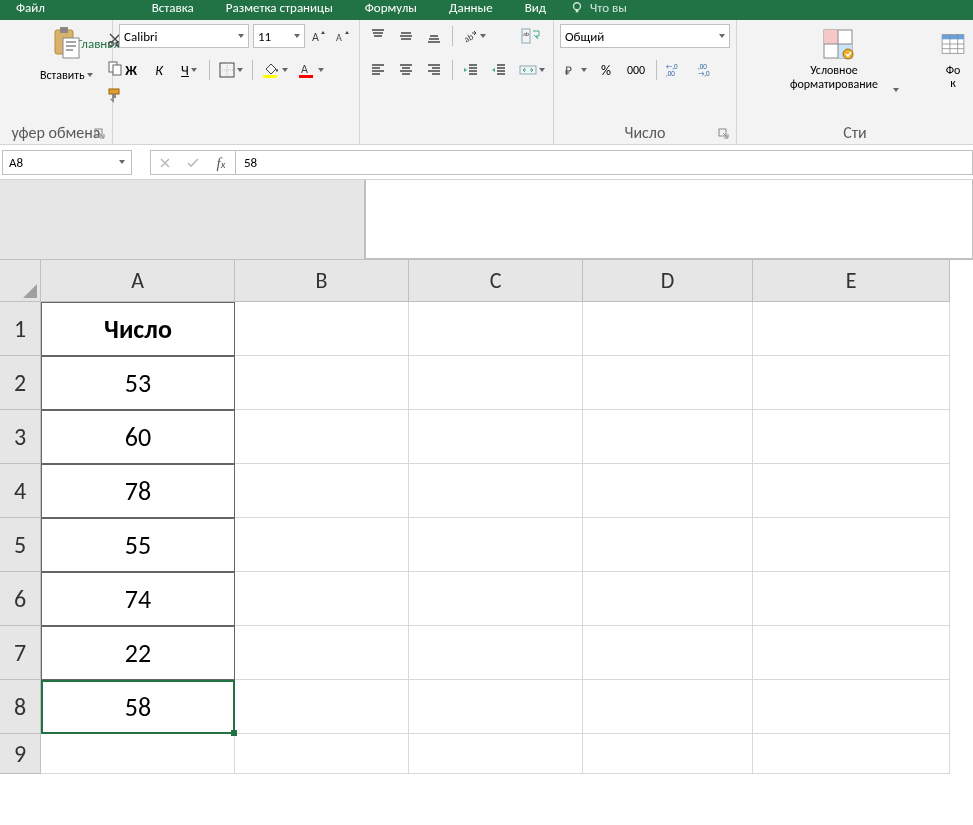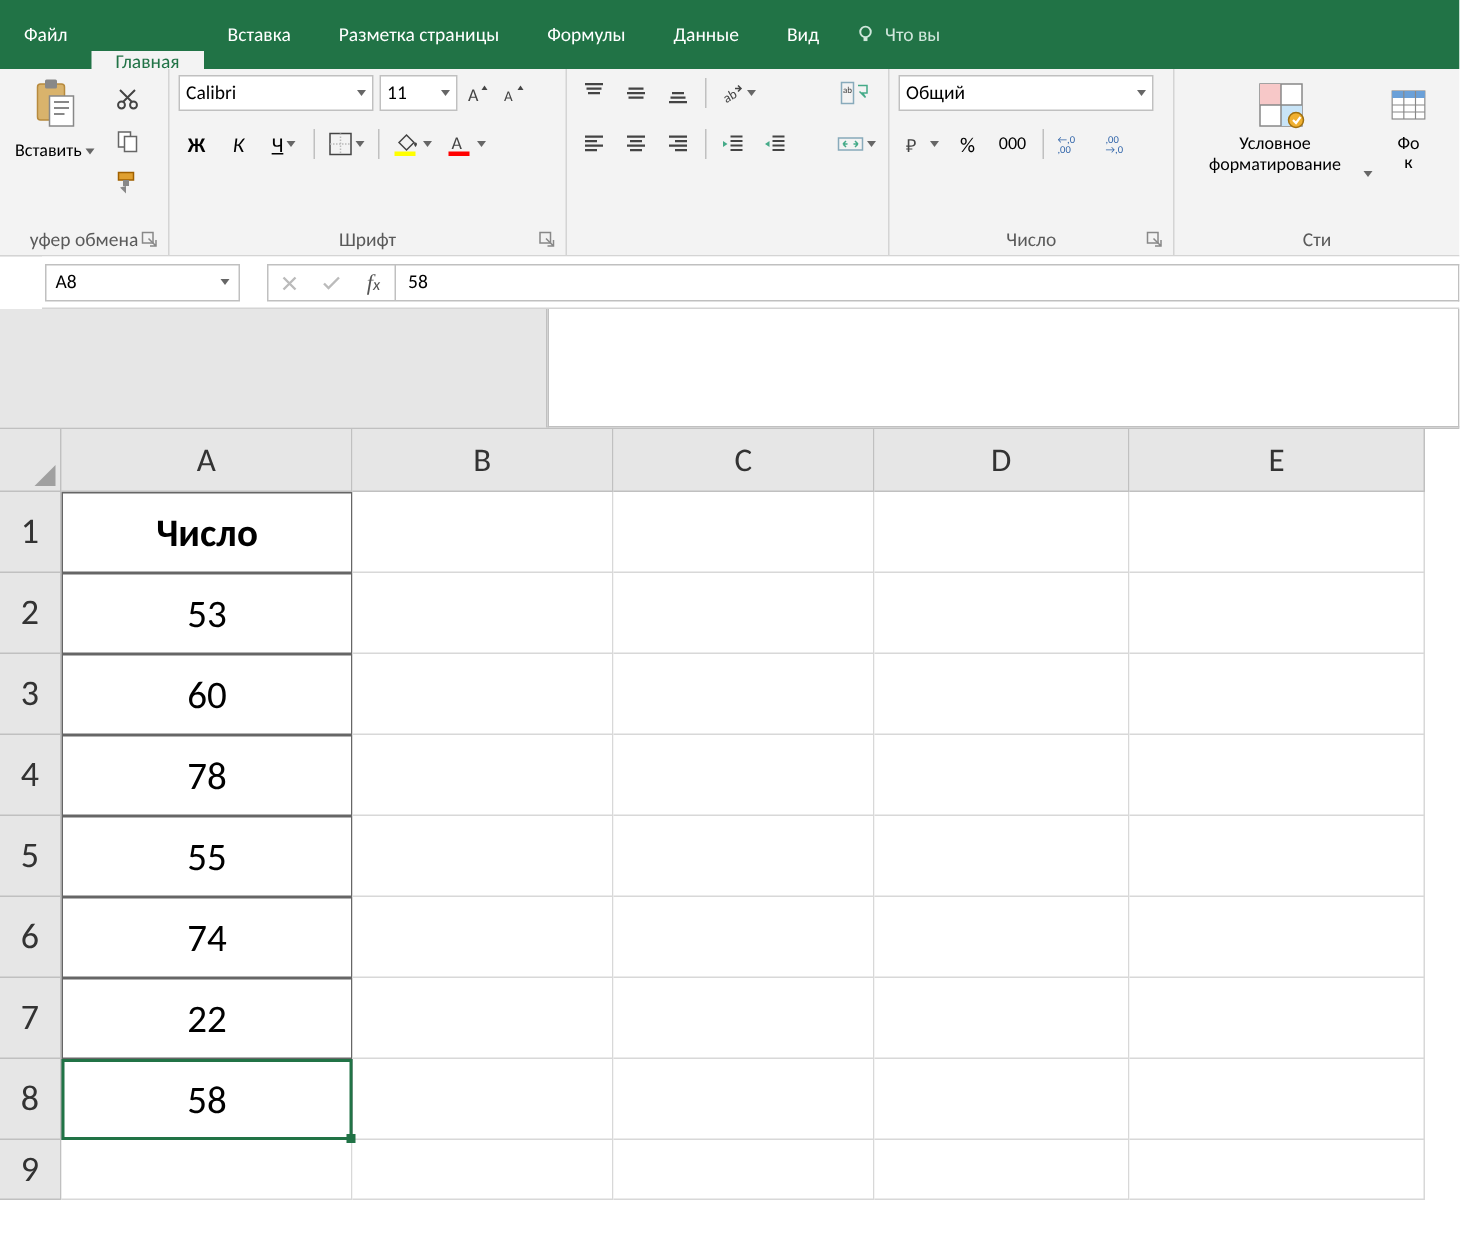--- a/index.html
+++ b/index.html
@@ -1,35 +1,35 @@
 <!DOCTYPE html>
 <html><head>
 <meta charset="utf-8">
 <style>
   *{box-sizing:border-box;margin:0;padding:0;font-family:"Segoe UI",Calibri,Arial,sans-serif;}
   body{width:973px;height:825px;overflow:hidden;background:#fff;font-size:13px;}
-  .menubar{background:#217346;height:46px;display:flex;align-items:center;}
+  .menubar{background:#217346;height:20px;display:flex;align-items:flex-start;}
   .menutab{color:#fff;padding:0 16px;display:flex;align-items:center;font-size:13px;cursor:pointer;}
   .menutab.active{background:#f3f3f3;color:#217346;margin-top:36px;}
   .tellme{display:flex;align-items:center;color:#d0e7dc;padding:0 8px;gap:6px;}
   .lightbulb{width:14px;height:14px;}
   .ribbon{background:#f3f3f3;height:125px;border-bottom:1px solid #d4d4d4;display:flex;}
   .group{border-right:1px solid #d4d4d4;display:flex;flex-direction:column;padding:4px 6px 2px 6px;}
   .group-body{flex:1;display:flex;gap:6px;align-items:flex-start;}
-  .group-label{display:flex;justify-content:center;align-items:center;gap:4px;font-size:13px;color:#5a5a5a;padding:2px 0 0 0;position:relative;}
+  .group-label{display:flex;justify-content:center;align-items:center;gap:4px;font-size:16px;color:#5a5a5a;padding:2px 0 0 0;position:relative;}
   .launcher{width:12px;height:12px;position:absolute;right:0;bottom:2px;}
   .btn{display:flex;align-items:center;justify-content:center;border:1px solid transparent;border-radius:2px;cursor:pointer;background:transparent;}
   .combo{background:#fff;border:1px solid #c0c0c0;height:24px;display:flex;align-items:center;padding:0 4px;font-size:13px;}
   .combo .caret{margin-left:auto;}
   .stack{display:flex;flex-direction:column;gap:4px;}
   .row{display:flex;gap:4px;align-items:center;}
-  .bigbtn{display:flex;flex-direction:column;align-items:center;justify-content:center;gap:2px;padding:2px 4px;cursor:pointer;}
+  .bigbtn{display:flex;flex-direction:column;align-items:center;justify-content:center;gap:2px;padding:2px 4px;cursor:pointer;margin-left:30px;}
   .caret{width:0;height:0;border-left:3px solid transparent;border-right:3px solid transparent;border-top:4px solid #666;display:inline-block;}
   
-  .fbar{height:35px;background:#fff;border-bottom:1px solid #d4d4d4;display:flex;align-items:center;margin-left:28px;}
+  .fbar{height:35px;background:#fff;border-bottom:1px solid #d4d4d4;display:flex;align-items:center;}
   .namebox{width:130px;height:25px;border:1px solid #c0c0c0;margin-left:2px;display:flex;align-items:center;padding:0 6px;background:#fff;}
   .namebox .caret{margin-left:auto}
   .fx-btn{width:28px;height:25px;display:flex;align-items:center;justify-content:center;color:#888;}
   .fx-input{flex:1;border:1px solid #c0c0c0;border-left:none;height:25px;padding:0 8px;background:#fff;display:flex;align-items:center;}
   .expand-area{height:80px;background:#e0e0e0;border-bottom:1px solid #c0c0c0;display:flex;}
   .expand-area .left{width:365px;background:#e6e6e6;border-right:1px solid #c0c0c0;}
   .expand-area .right{flex:1;background:#fff;border:1px solid #c0c0c0;border-top:none;}
   
   .sheet{display:grid;grid-template-columns:41px 194px 174px 174px 170px 197px;grid-auto-rows:54px;user-select:none;background:#fff;}
   .colhdr,.rowhdr,.selall{background:#e6e6e6;border:1px solid #c0c0c0;border-top:none;border-left:none;display:flex;align-items:center;justify-content:center;font-size:22px;color:#333;}
@@ -166,27 +166,20 @@
           <div class="btn" style="width:32px;height:24px">
             <svg width="18" height="16" viewBox="0 0 18 16">
                 <text x="3" y="11" font-size="12" font-family="Times" fill="#444">A</text>
                 <rect x="1" y="13" width="14" height="3" fill="#ff0000"></rect>
               </svg>
             <span class="caret" style="margin-left:2px"></span>
           </div>
         </div>
       </div>
     </div>
-    <div class="group-label">
-      <span>Шрифт</span>
-      <svg class="launcher" viewBox="0 0 12 12">
-          <rect x="1" y="1" width="7" height="7" fill="none" stroke="#888"></rect>
-          <path d="M5 5l5 5M10 6v4h-4" fill="none" stroke="#888"></path>
-        </svg>
-    </div>
   </div>
 
   <div class="group" style="width:215px">
     <div class="group-body">
       <div class="stack" style="gap:10px;width:100%;">
         <div class="row">
           <div class="btn" style="width:24px;height:24px">
               <svg width="16" height="16" viewBox="0 0 16 16">
                 <path d="M2 2h12M3 5h10M4 8h8" stroke="#444" stroke-width="1.5"></path>
               </svg>

